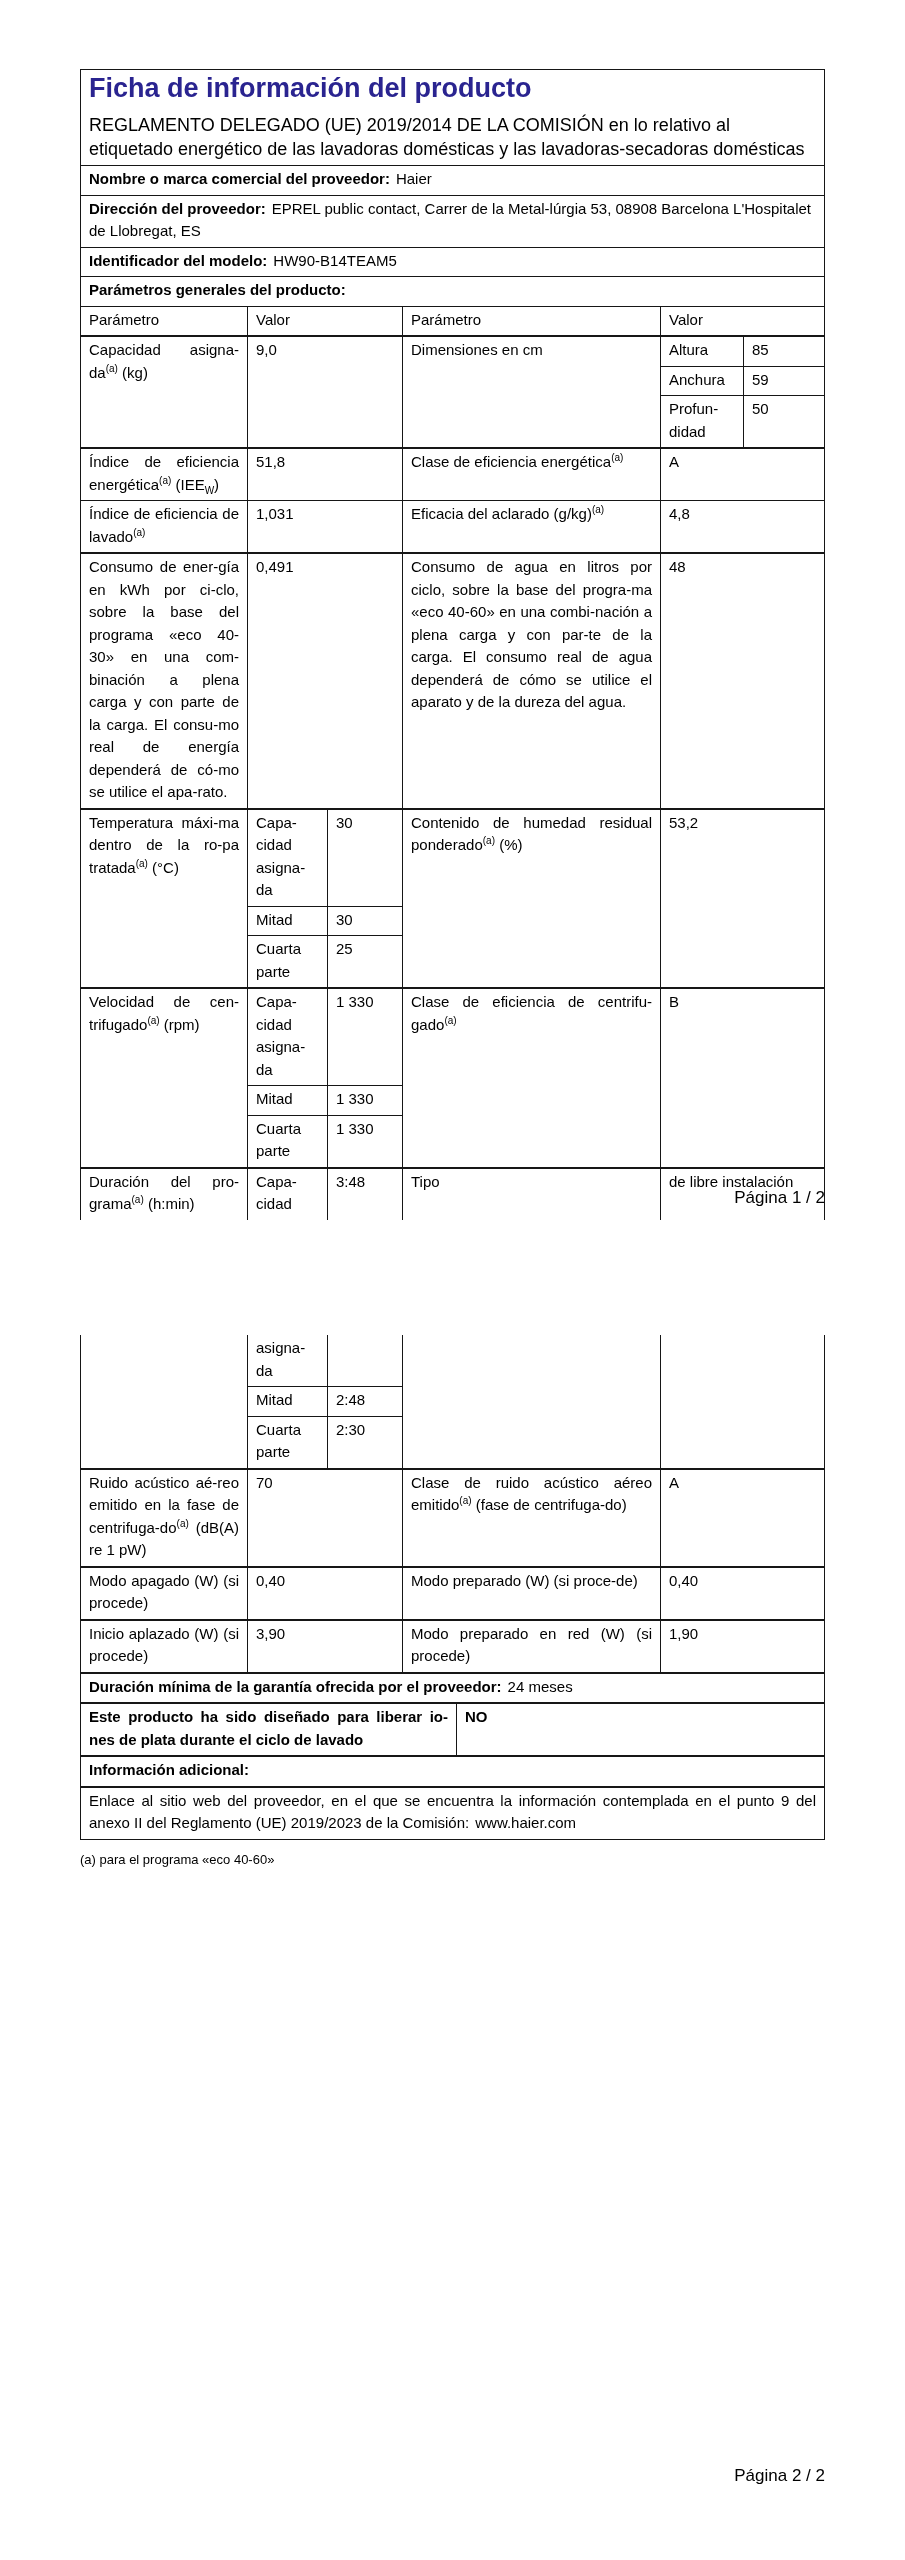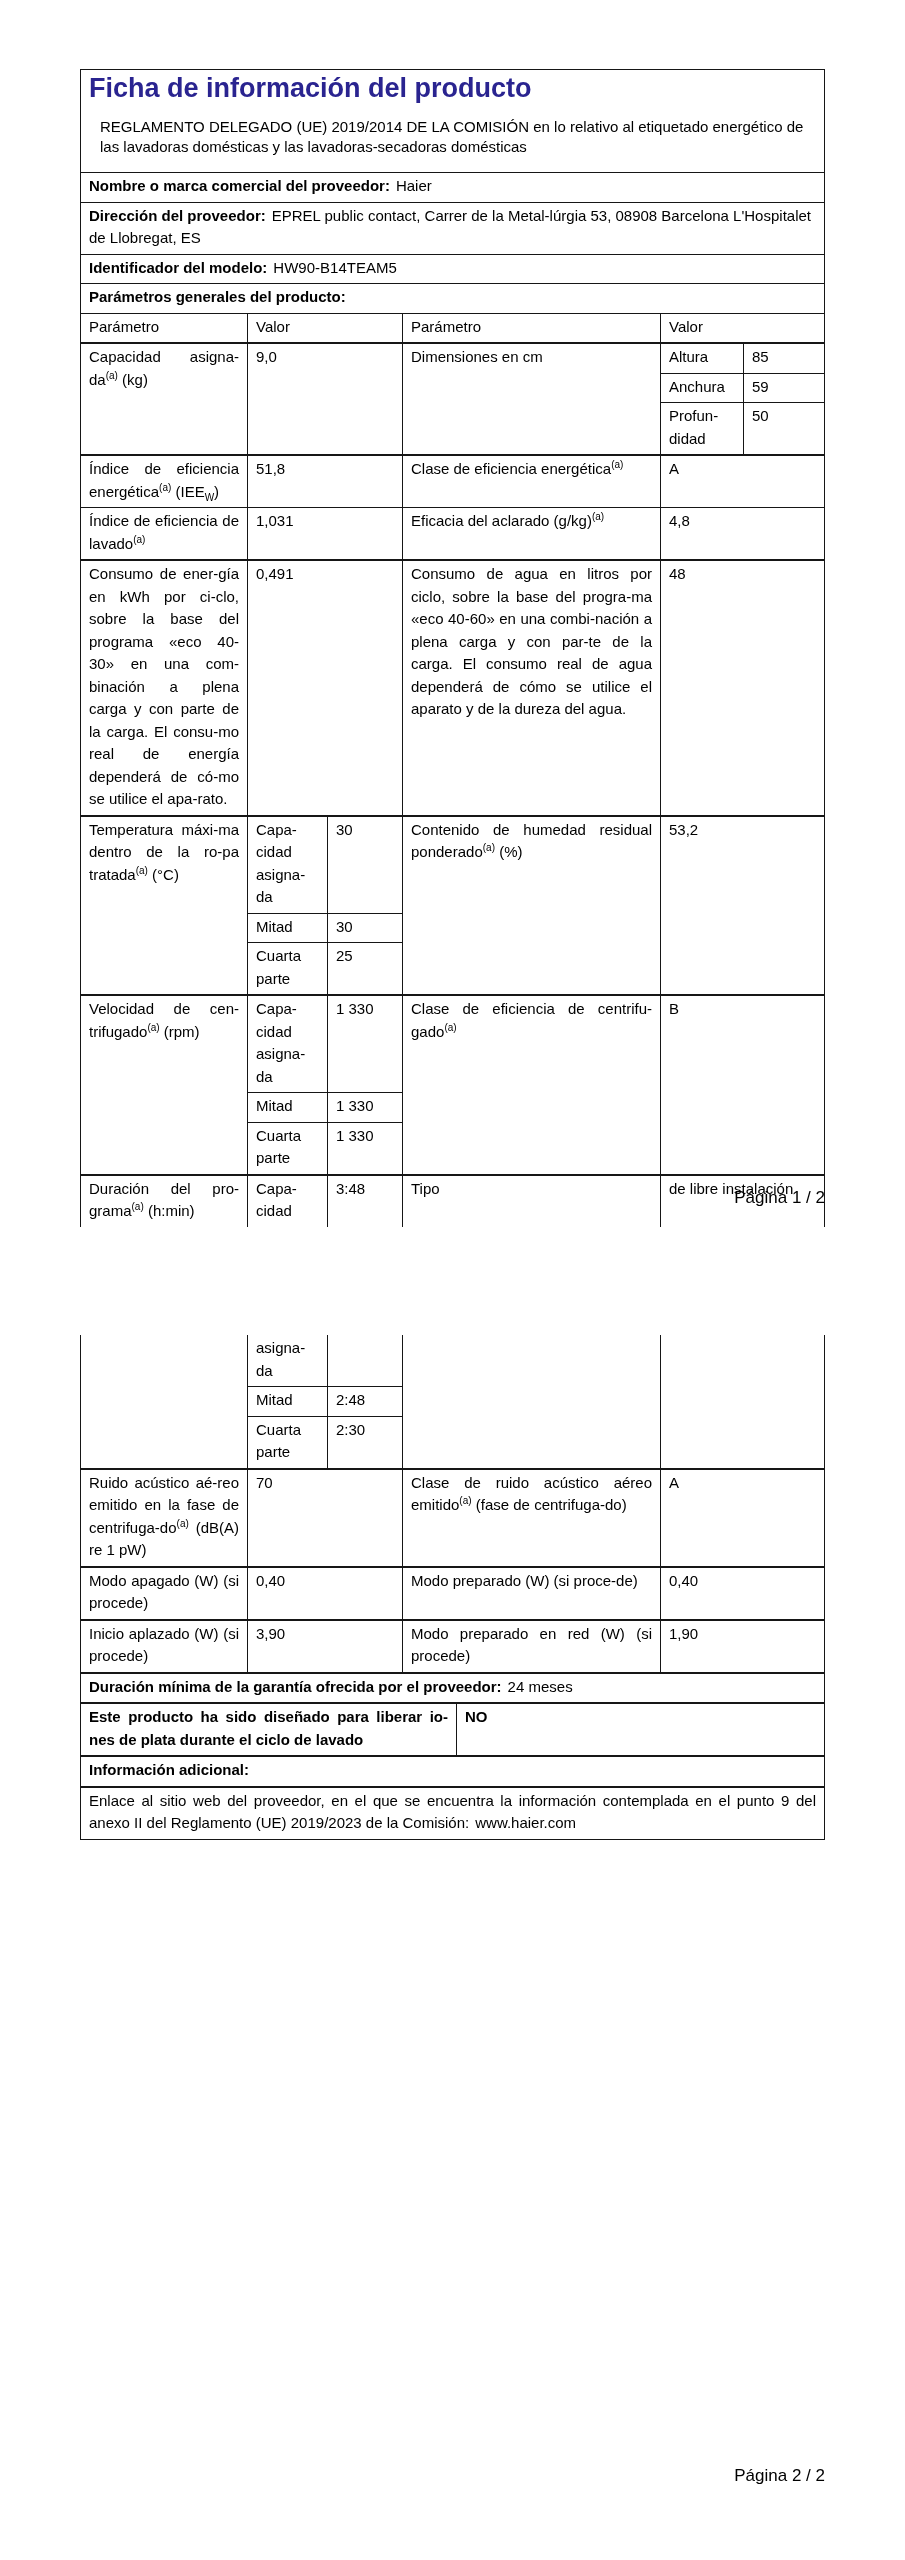--- a/index.html
+++ b/index.html
@@ -32,21 +32,21 @@
   #page1 tr.cut > td { border-bottom: 0; }
   #page2 tr.topcut > td { border-top: 0; }
 
   .title-cell { padding: 8px 11px 10px 11px; }
   .doc-title {
     font-size: 27px; font-weight: 700;
     color: #2a2490;
     line-height: 1.25;
     margin: 0 0 7px 0;
   }
-  .doc-reg { margin: 11px; font-size: 15px; line-height: 1.35; }
+  .doc-reg { margin: 0; font-size: 18px; line-height: 1.35; }
 
   .kv { padding: 5px 8px 9px 8px; }
   .kv b { font-weight: 700; margin-top: 8px; }
   .kv .v { margin-left: 6px; margin-top: 16px; }
 
   .lbl  { text-align: justify; margin-left: 36px; }   
   .lbl3 { text-align: justify; }   
   .val  { text-align: left; }
   .sub  { padding: 2px 6px 4px 6px; }  
   .plain{ text-align: left; }
@@ -268,15 +268,16 @@
     </tr>
 
     <tr class="major">
       <td colspan="7" class="kv lbl3">
         <span>Enlace al sitio web del proveedor, en el que se encuentra la información contemplada en el punto 9 del anexo II del Reglamento (UE) 2019/2023 de la Comisión:</span><span class="v">www.haier.com</span>
       </td>
     </tr>
   </tbody>
     </table>
 
+  <div class="footnote">(a) para el programa «eco 40-60»</div>
 </div>
 
 <div class="pgfoot" id="foot2">Página 2 / 2</div>
 
 </body></html>

